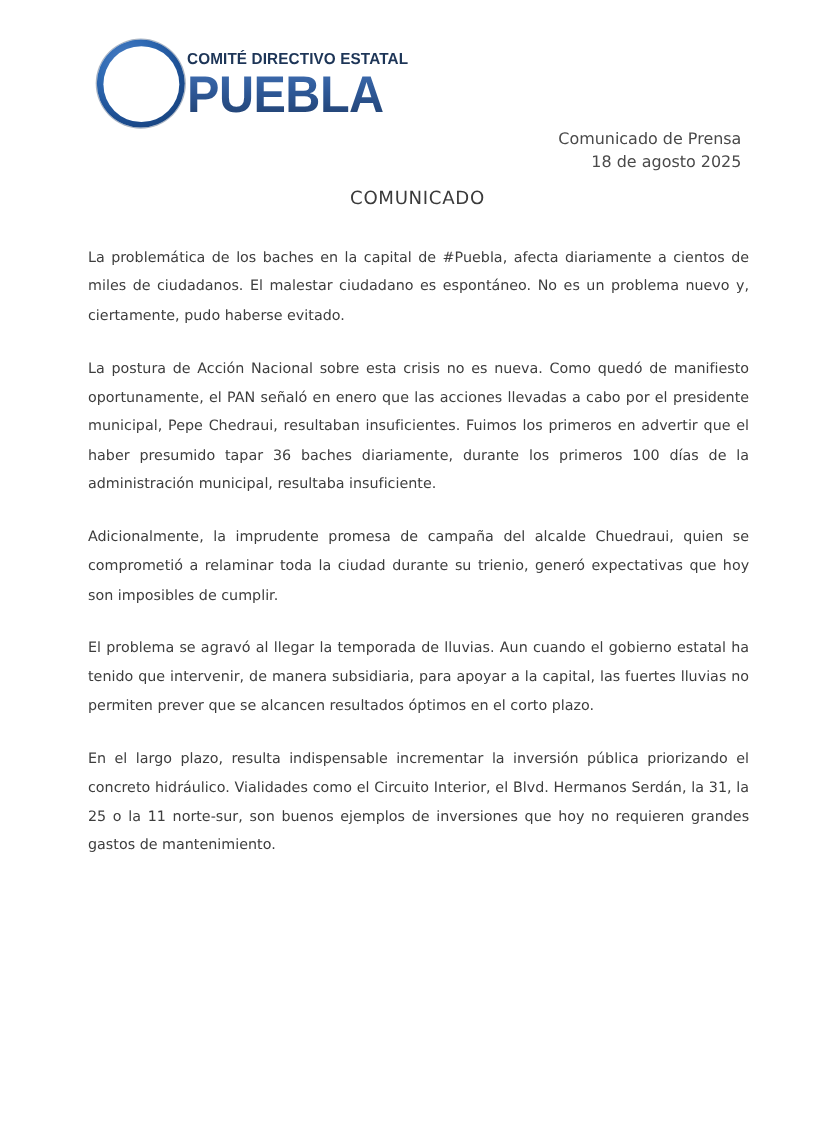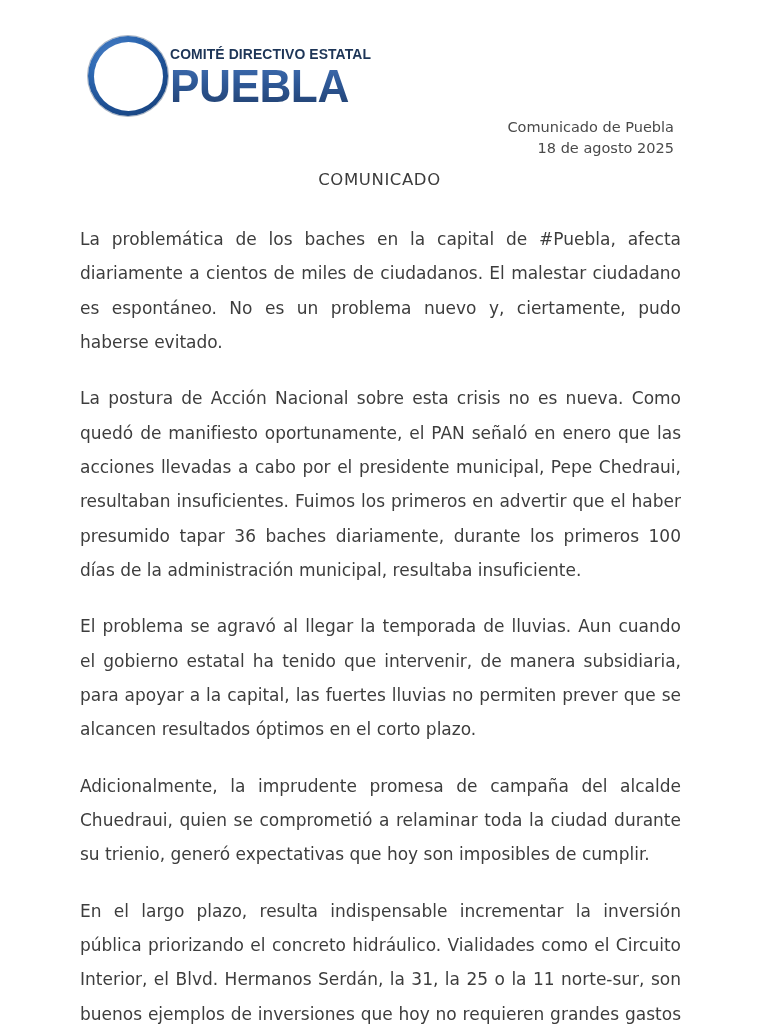--- a/index.html
+++ b/index.html
@@ -159,21 +159,21 @@
   .body-copy {
     position: absolute;
     left: 80px;
     top: 222px;
     width: 601px;
   }
   .body-copy p {
     margin: 0 0 22px 0;
     text-align: justify;
     text-justify: inter-word;
-    font-size: 17px;
+    font-size: 13px;
     line-height: 2.02;
     color: #3d3d3d;
     font-family: "DejaVu Sans", "Liberation Sans", sans-serif;
     hyphens: none;
   }
   .body-copy p:last-child { margin-bottom: 16px; }
 </style>
 </head>
 <body>
 
@@ -184,27 +184,27 @@
       <div class="pan-ring-outer"></div>
       <div class="pan-ring-gap"></div>
     </div>
     <div class="brand-text">
       <div class="brand-sub">COMITÉ DIRECTIVO ESTATAL</div>
       <div class="brand-main">PUEBLA</div>
     </div>
   </div>
 
   <div class="meta">
-    <div>Comunicado de Puebla</div>
+    <div>Comunicado de Prensa</div>
     <div>18 de agosto 2025</div>
   </div>
 
   <div class="doc-title">COMUNICADO</div>
 
   <div class="body-copy">
     <p>La problemática de los baches en la capital de #Puebla, afecta diariamente a cientos de miles de ciudadanos. El malestar ciudadano es espontáneo. No es un problema nuevo y, ciertamente, pudo haberse evitado.</p>
     <p>La postura de Acción Nacional sobre esta crisis no es nueva. Como quedó de manifiesto oportunamente, el PAN señaló en enero que las acciones llevadas a cabo por el presidente municipal, Pepe Chedraui, resultaban insuficientes. Fuimos los primeros en advertir que el haber presumido tapar 36 baches diariamente, durante los primeros 100 días de la administración municipal, resultaba insuficiente.</p>
+    <p>Adicionalmente, la imprudente promesa de campaña del alcalde Chuedraui, quien se comprometió a relaminar toda la ciudad durante su trienio, generó expectativas que hoy son imposibles de cumplir.</p>
     <p>El problema se agravó al llegar la temporada de lluvias. Aun cuando el gobierno estatal ha tenido que intervenir, de manera subsidiaria, para apoyar a la capital, las fuertes lluvias no permiten prever que se alcancen resultados óptimos en el corto plazo.</p>
-    <p>Adicionalmente, la imprudente promesa de campaña del alcalde Chuedraui, quien se comprometió a relaminar toda la ciudad durante su trienio, generó expectativas que hoy son imposibles de cumplir.</p>
     <p>En el largo plazo, resulta indispensable incrementar la inversión pública priorizando el concreto hidráulico. Vialidades como el Circuito Interior, el Blvd. Hermanos  Serdán, la 31, la 25 o la 11 norte-sur, son buenos ejemplos de inversiones que hoy no requieren grandes gastos de mantenimiento.</p>
   </div>
 
 </div>
 
 </body></html>

